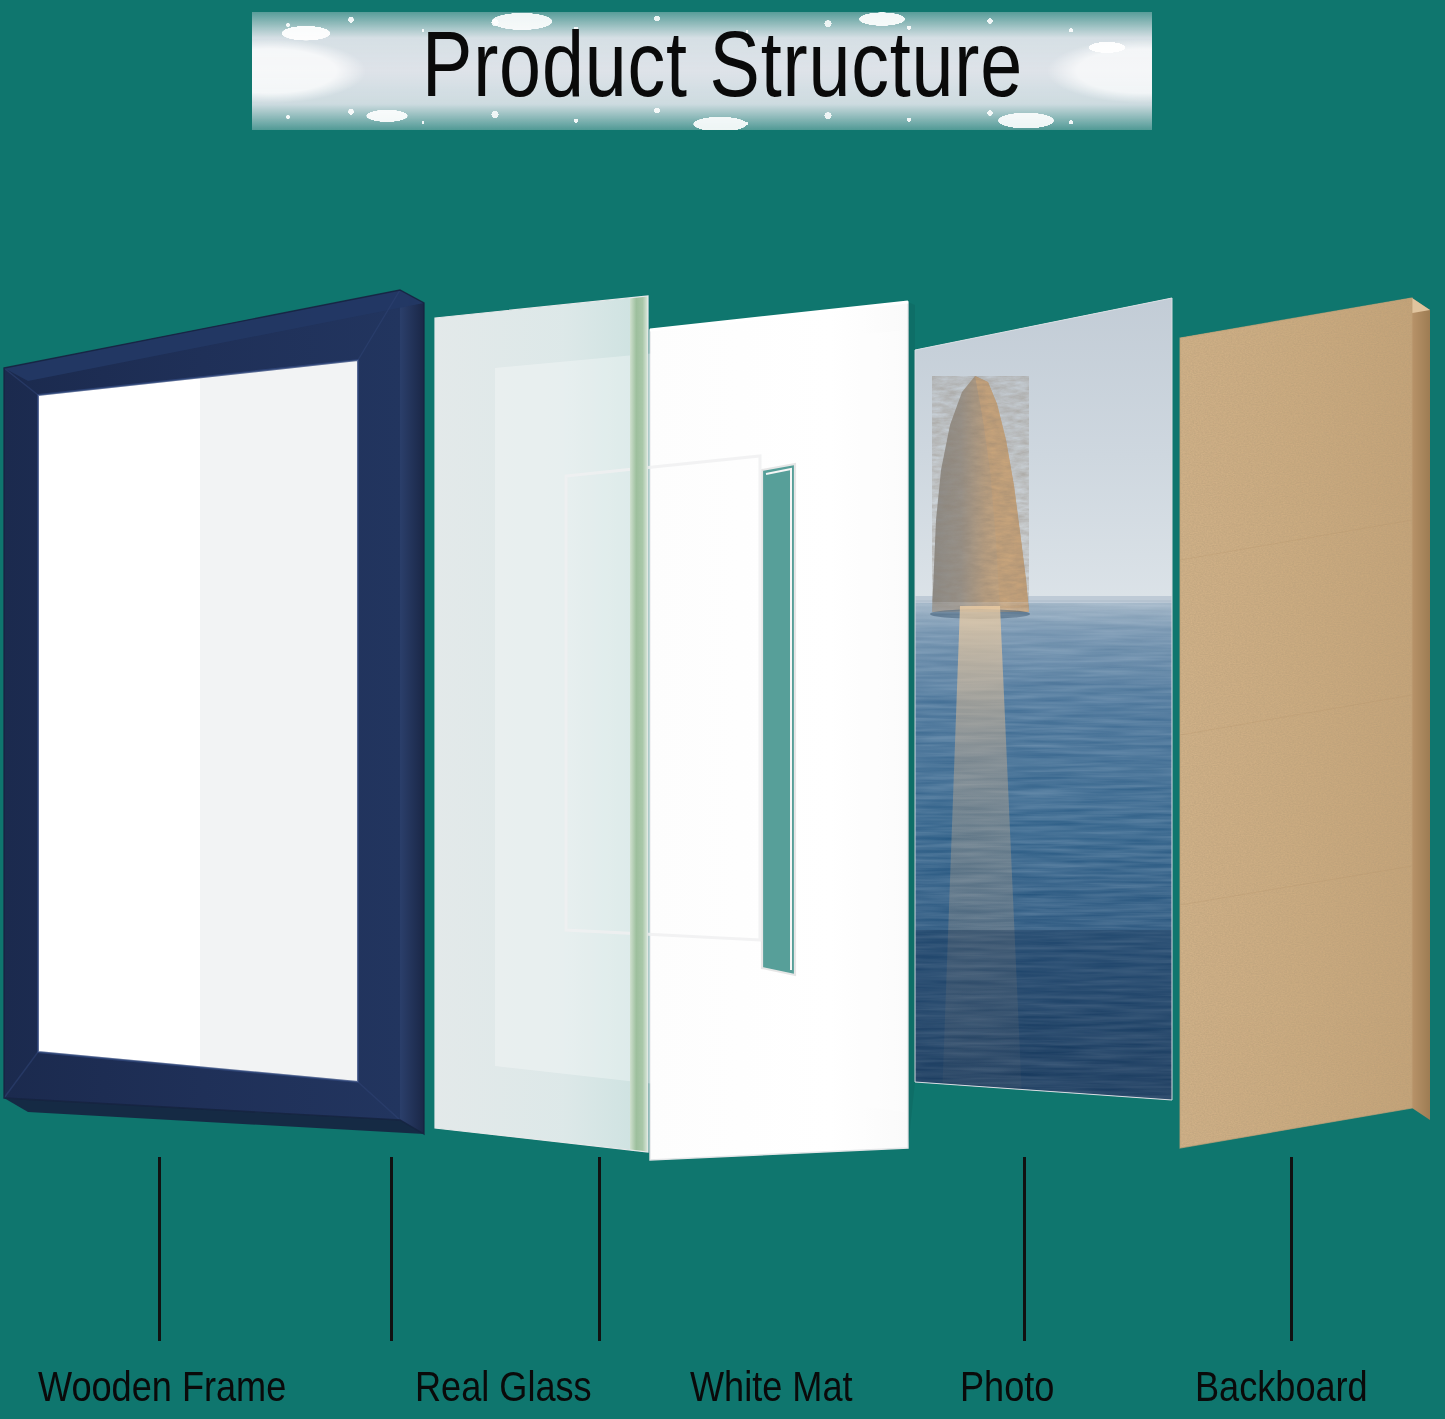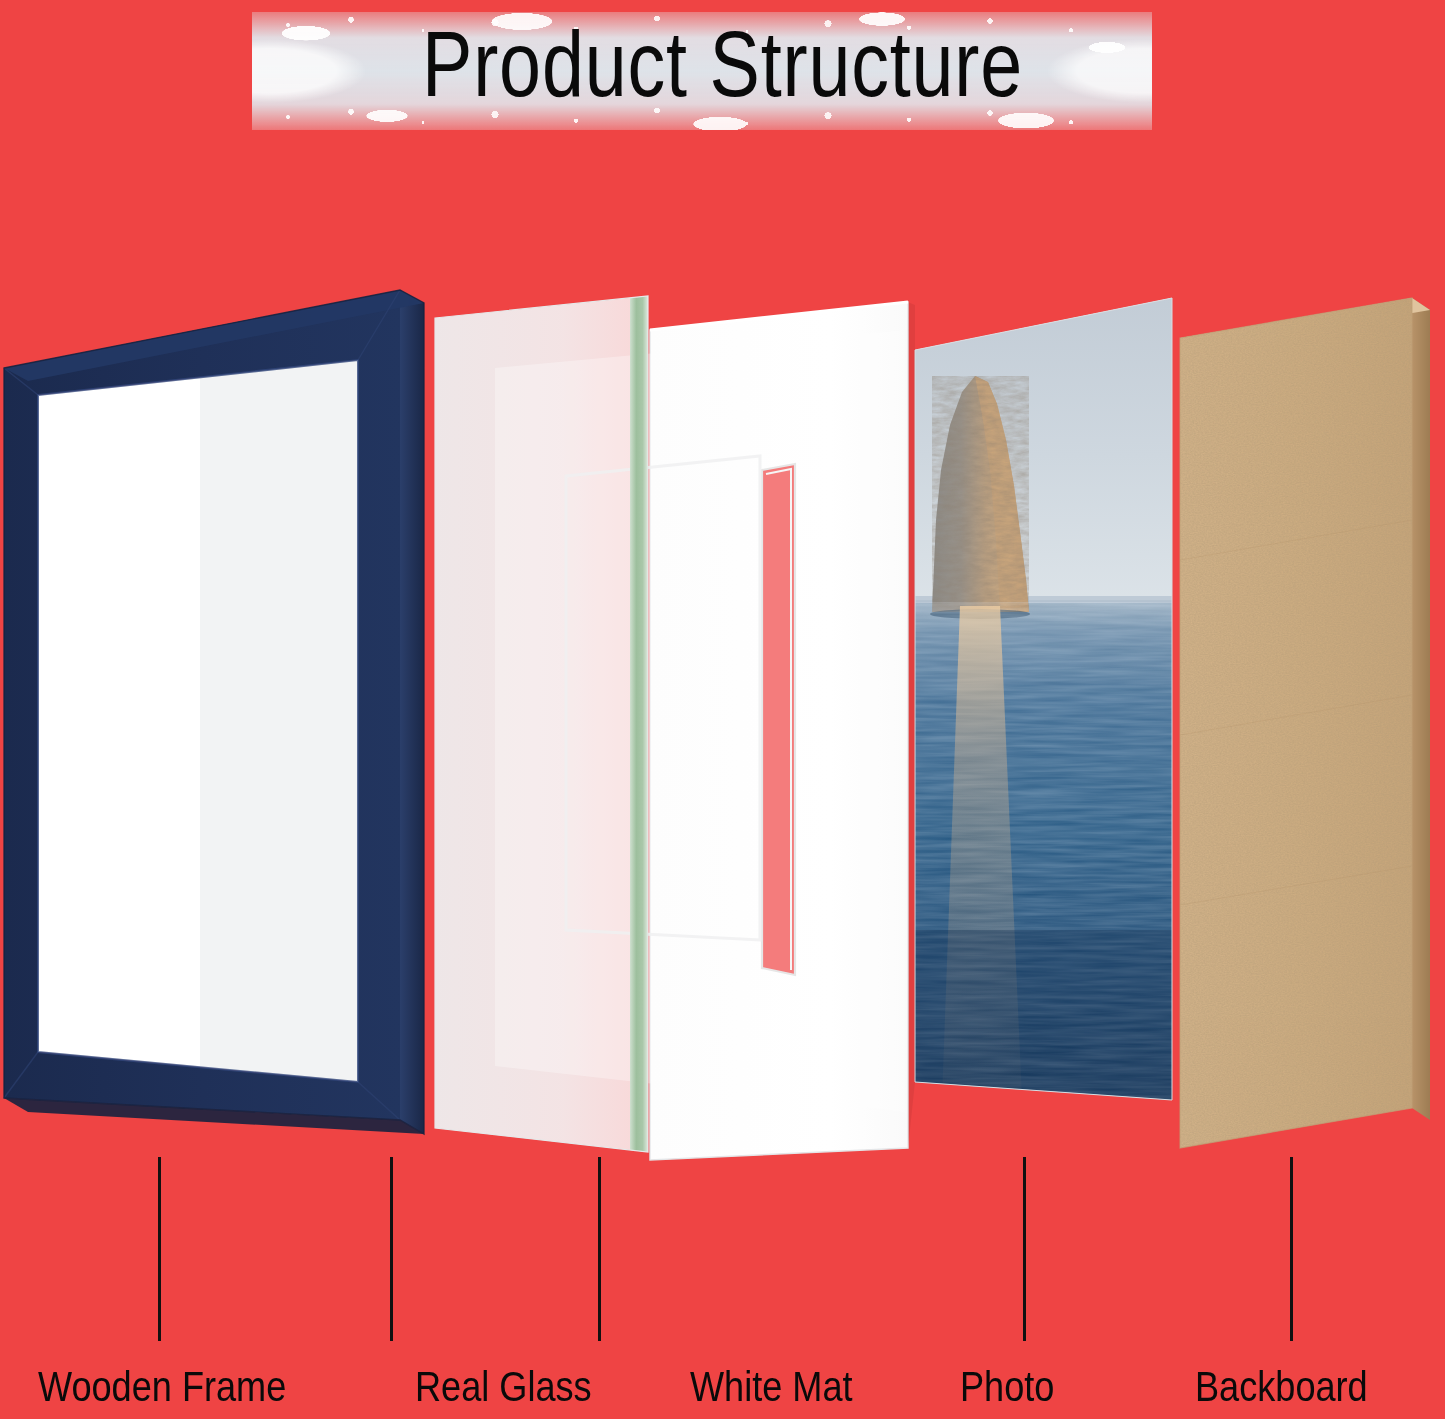--- a/index.html
+++ b/index.html
@@ -10,21 +10,21 @@
   }
   body {
     font-family: "Liberation Sans", sans-serif;
     -webkit-font-smoothing: antialiased;
   }
 
   #stage {
     position: relative;
     width: 1445px;
     height: 1419px;
-    background: #ef4444;
+    background: #0f766e;
     overflow: hidden;
   }
 
   
   #title-block {
     position: absolute;
     left: 0;
     top: 0;
     width: 1445px;
     height: 160px;

